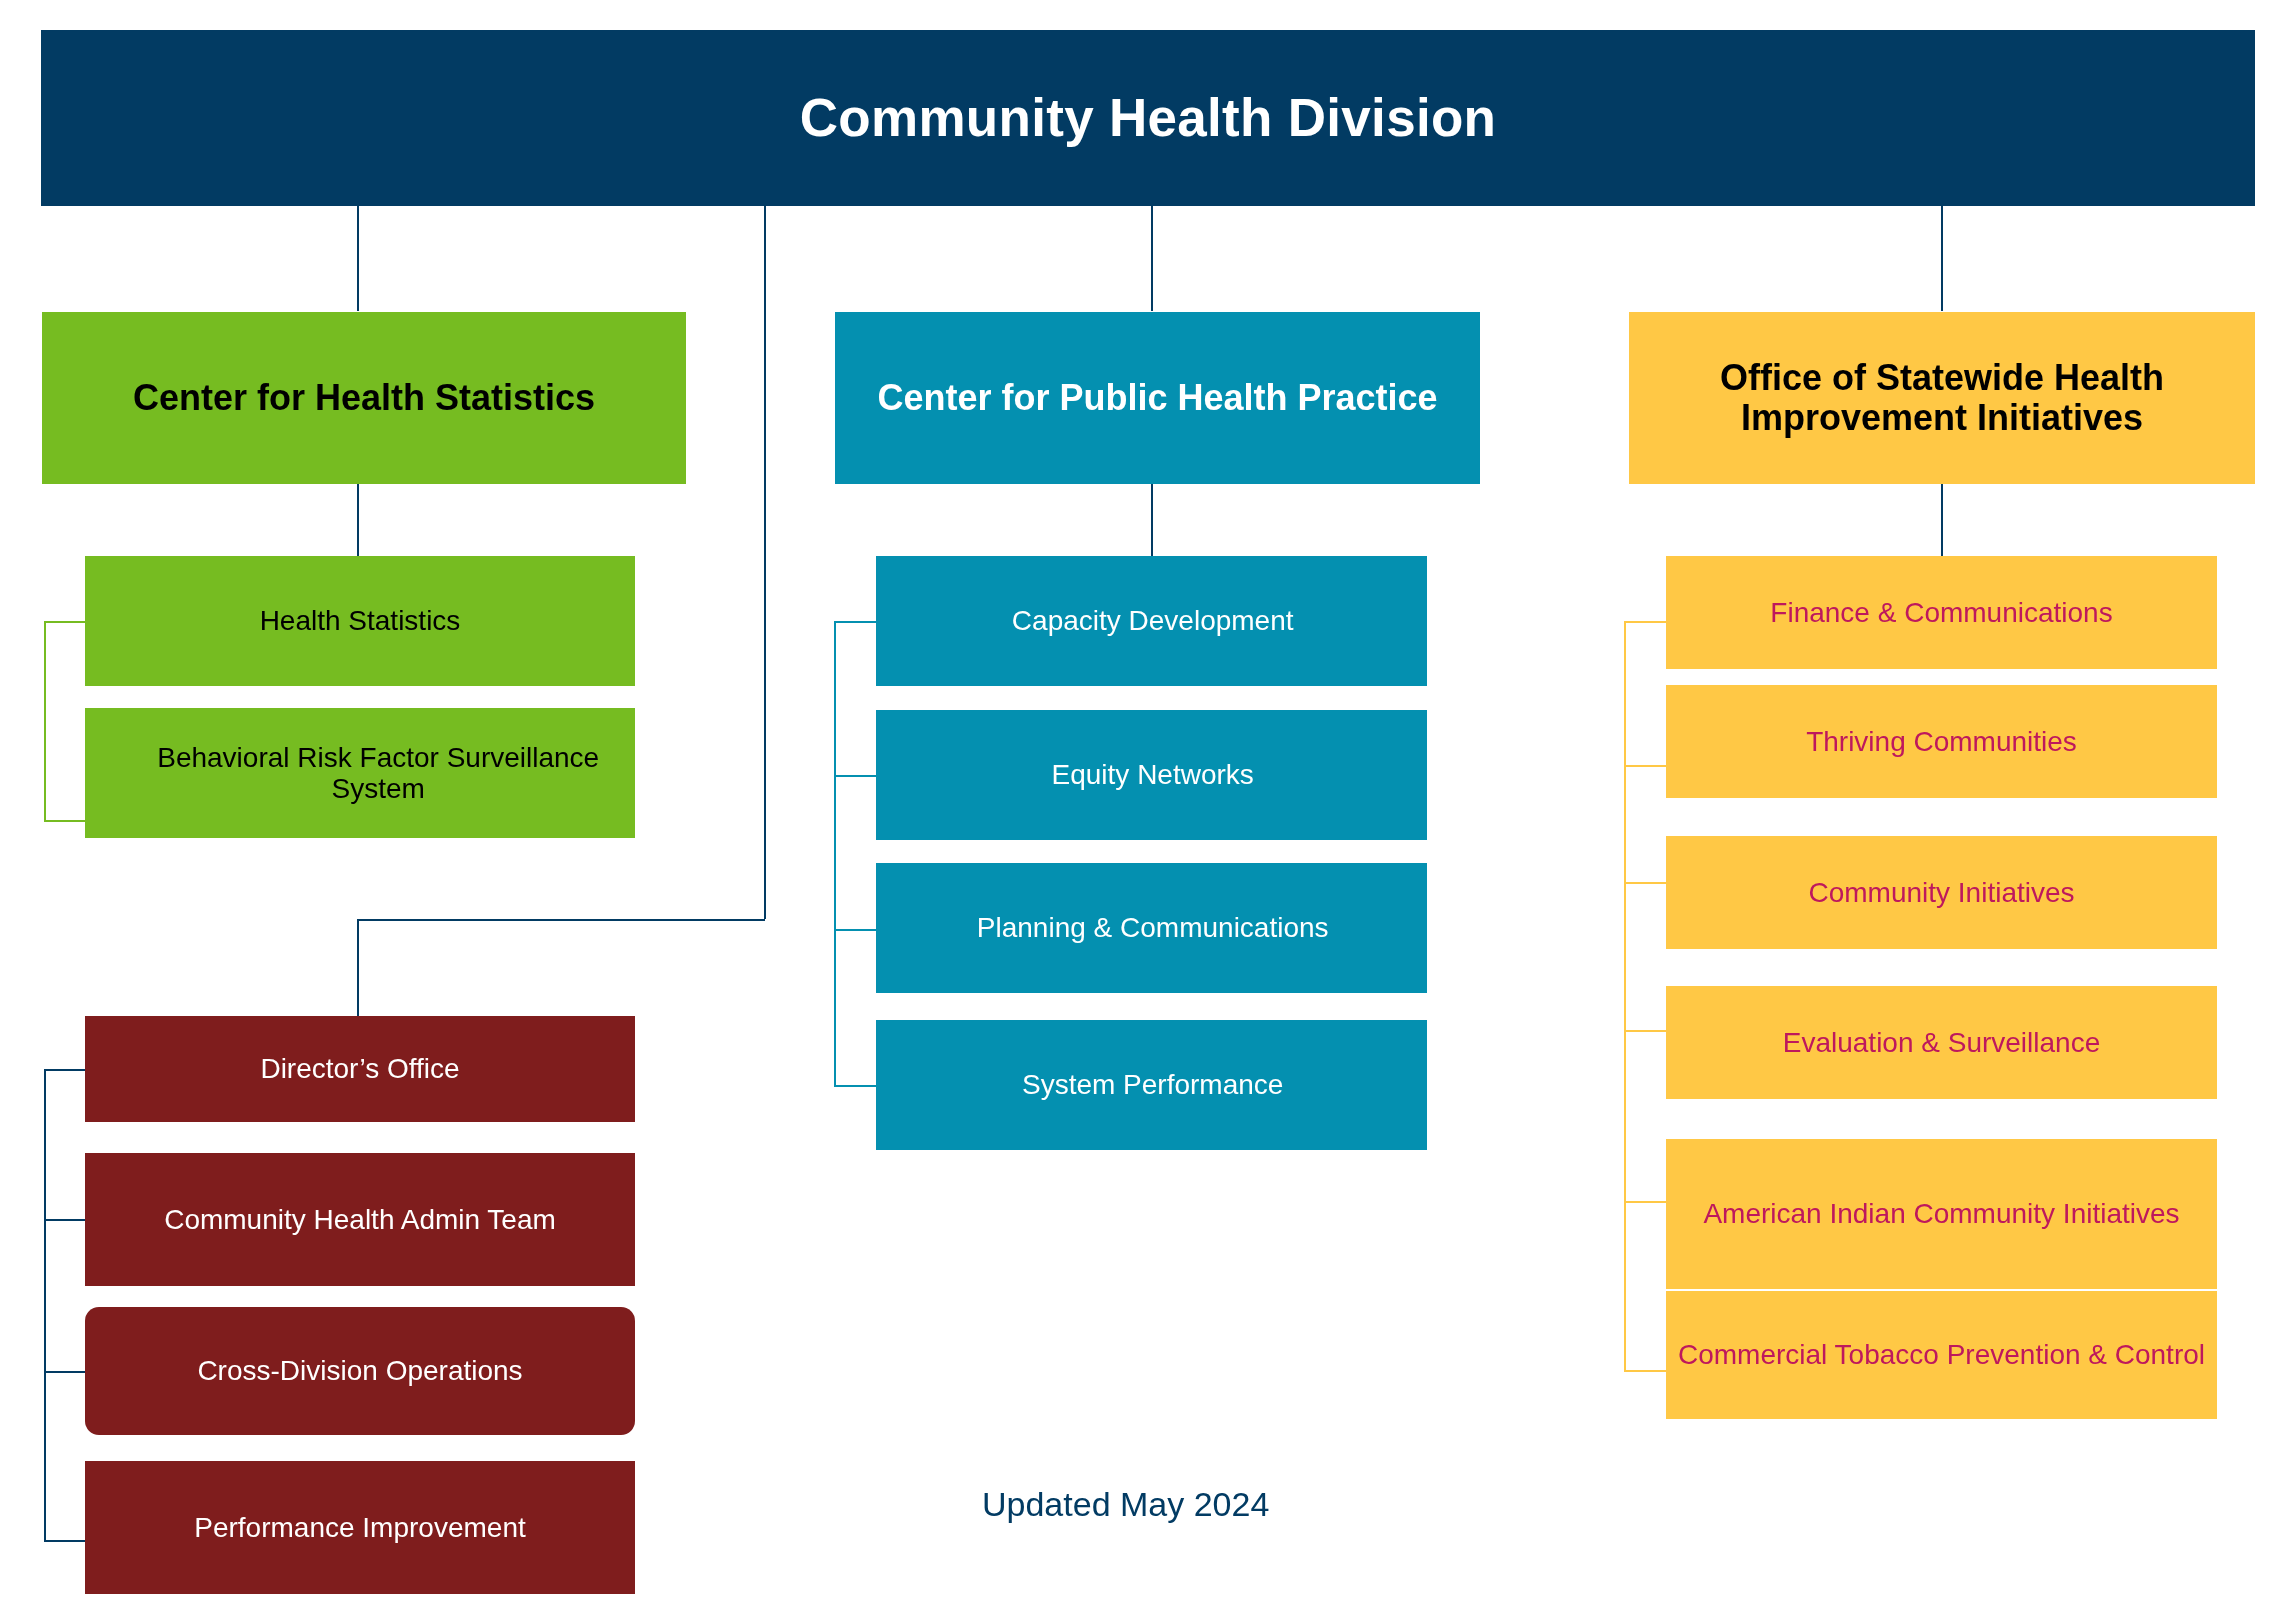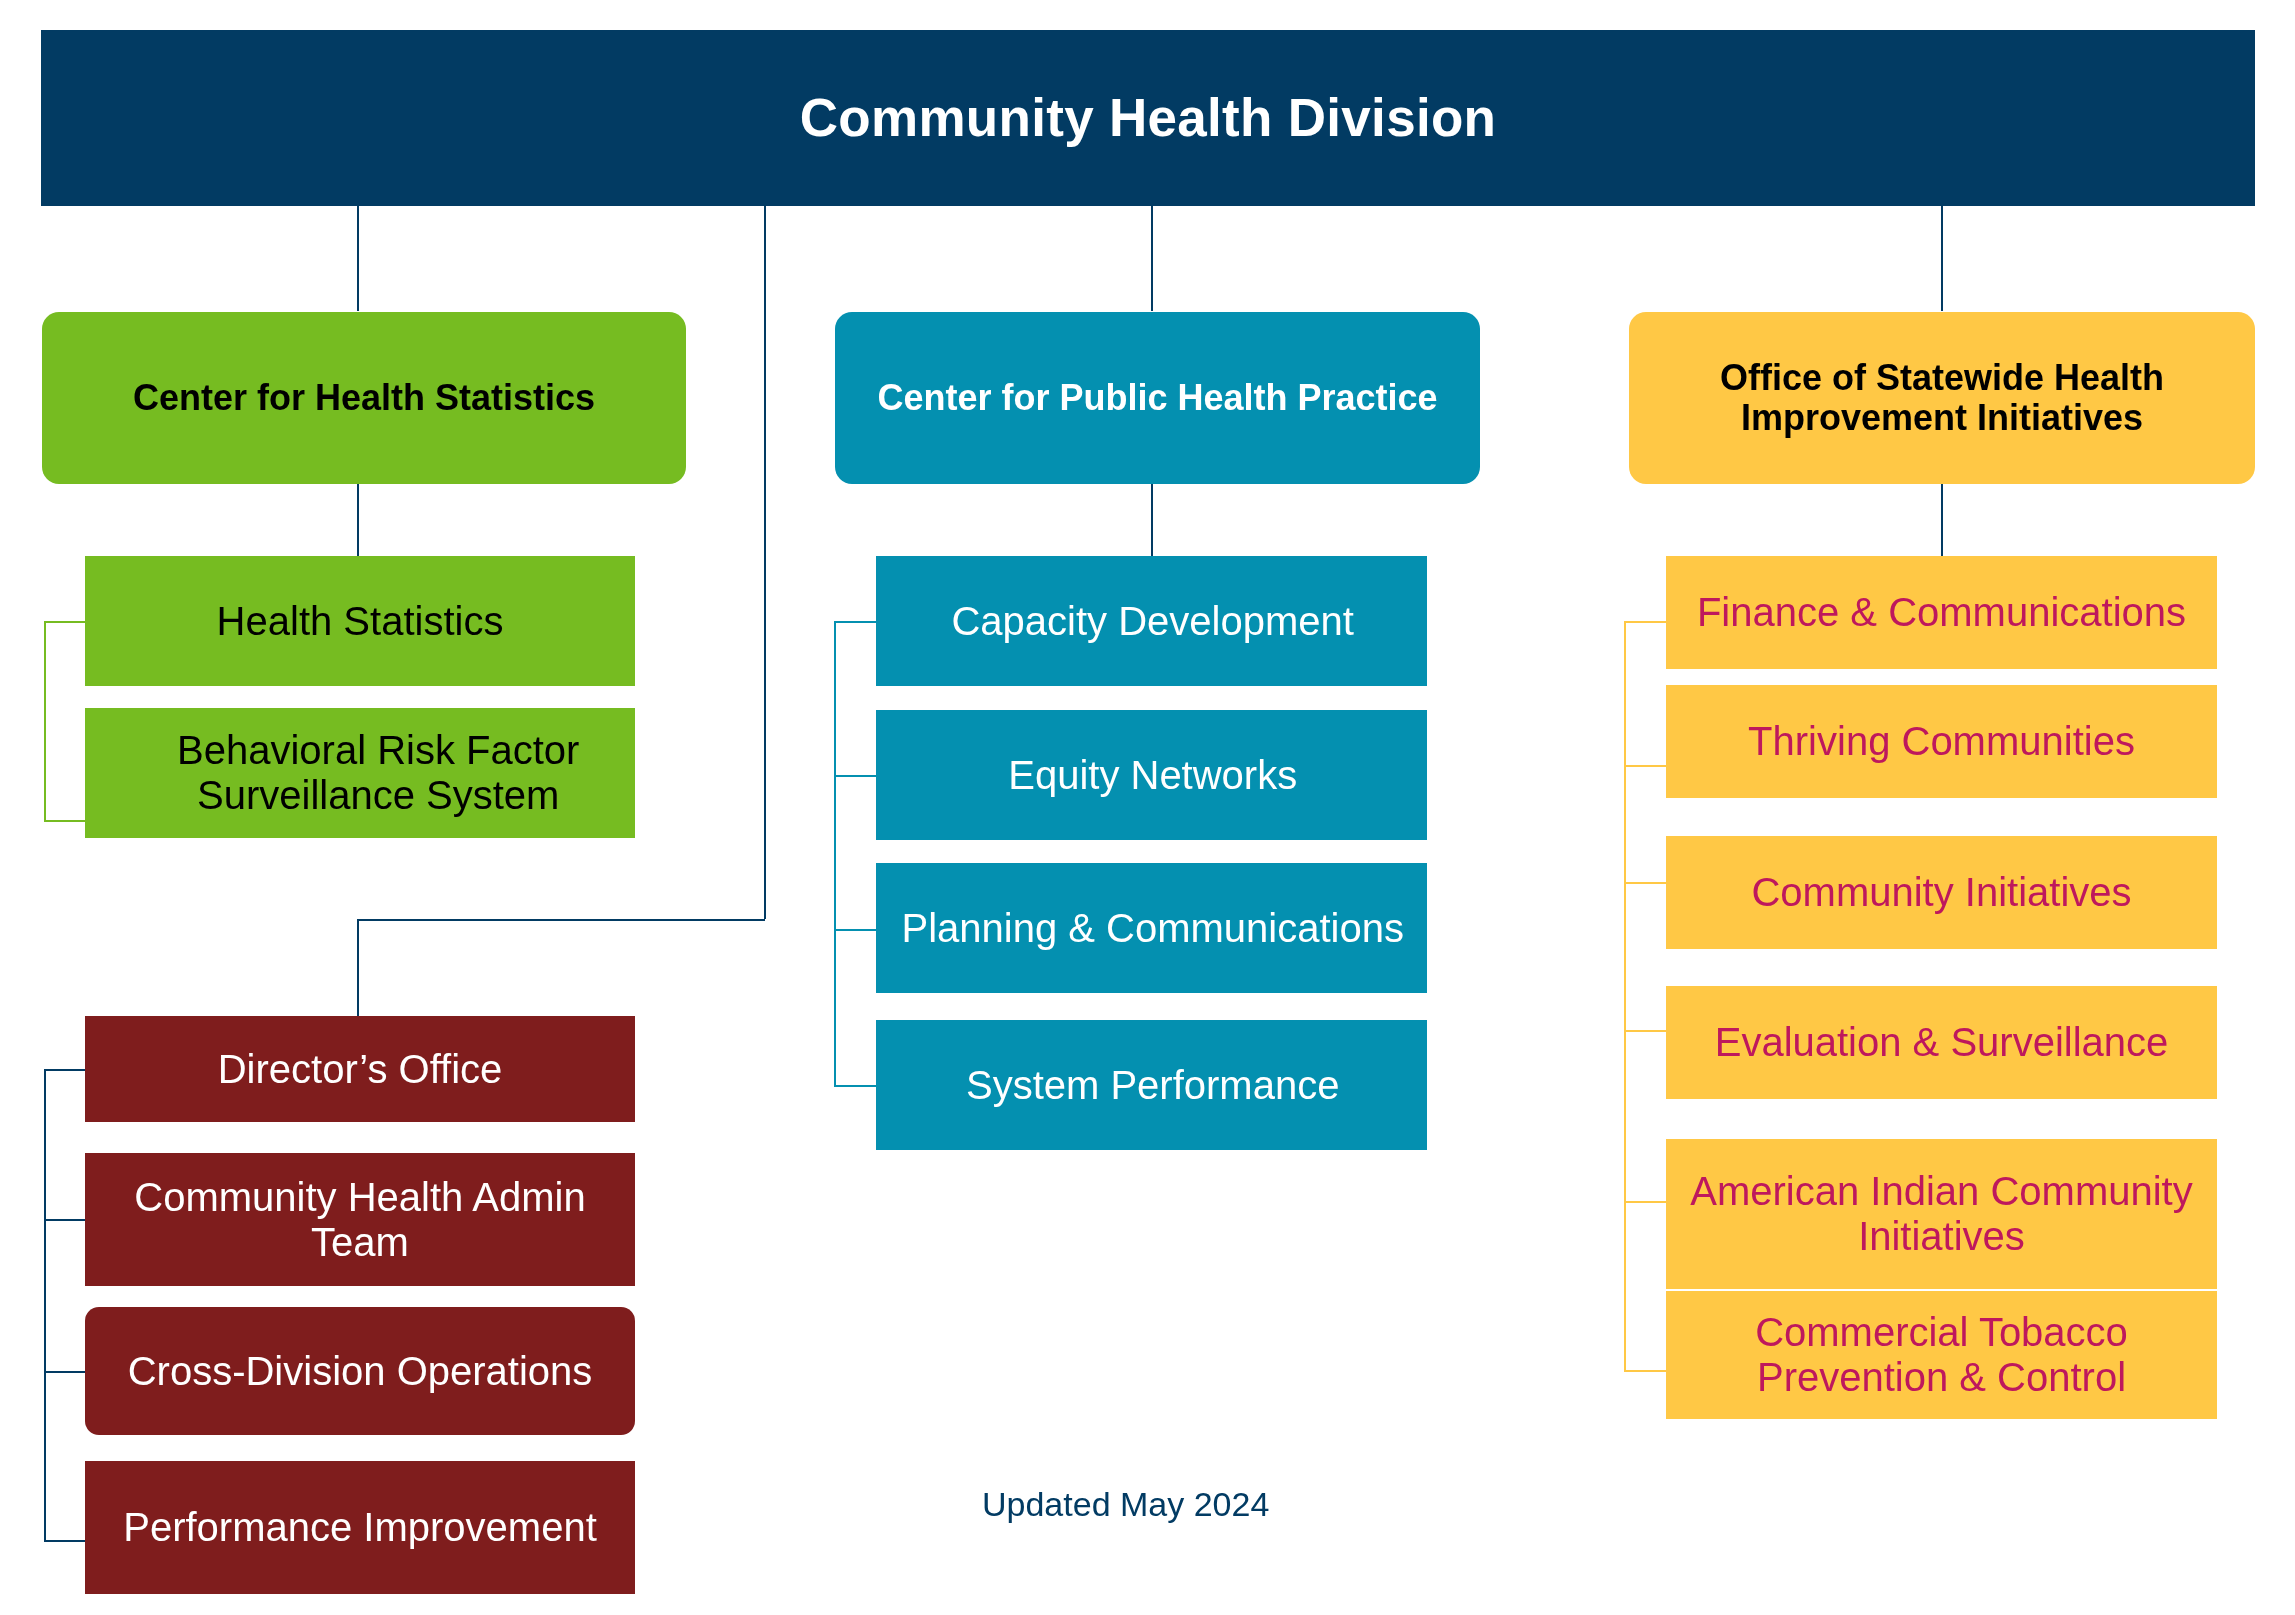--- a/index.html
+++ b/index.html
@@ -38,38 +38,37 @@
     color: #ffffff;
     font-size: 53px;
     font-weight: bold;
     letter-spacing: 0.3px;
   }
 
   
   .col-header {
     font-size: 36px;
     font-weight: bold;
-    border-radius: 17px;
   }
   #hdr-green {
     left: 42px;  top: 312px;  width: 644px; height: 172px;
     background: #76BC21; color: #000000;
   }
   #hdr-teal {
     left: 835px; top: 312px; width: 645px; height: 172px;
     background: #0490B0; color: #ffffff;
   }
   #hdr-yellow {
     left: 1629px; top: 312px; width: 626px; height: 172px;
     background: #FFC845; color: #000000;
   }
 
   
   .sub {
-    font-size: 40px;
+    font-size: 28px;
     font-weight: normal;
   }
   .sub.green  { background: #76BC21; color: #000000; }
   .sub.teal   { background: #0490B0; color: #ffffff; padding-left: 12px; }
   .sub.yellow { background: #FFC845; color: #be185d; }
   .sub.navy   { background: #7f1d1d; color: #ffffff; }
 
   
   .colA { left: 85px;  width: 550px; }
   .colB { left: 876px; width: 551px; }

